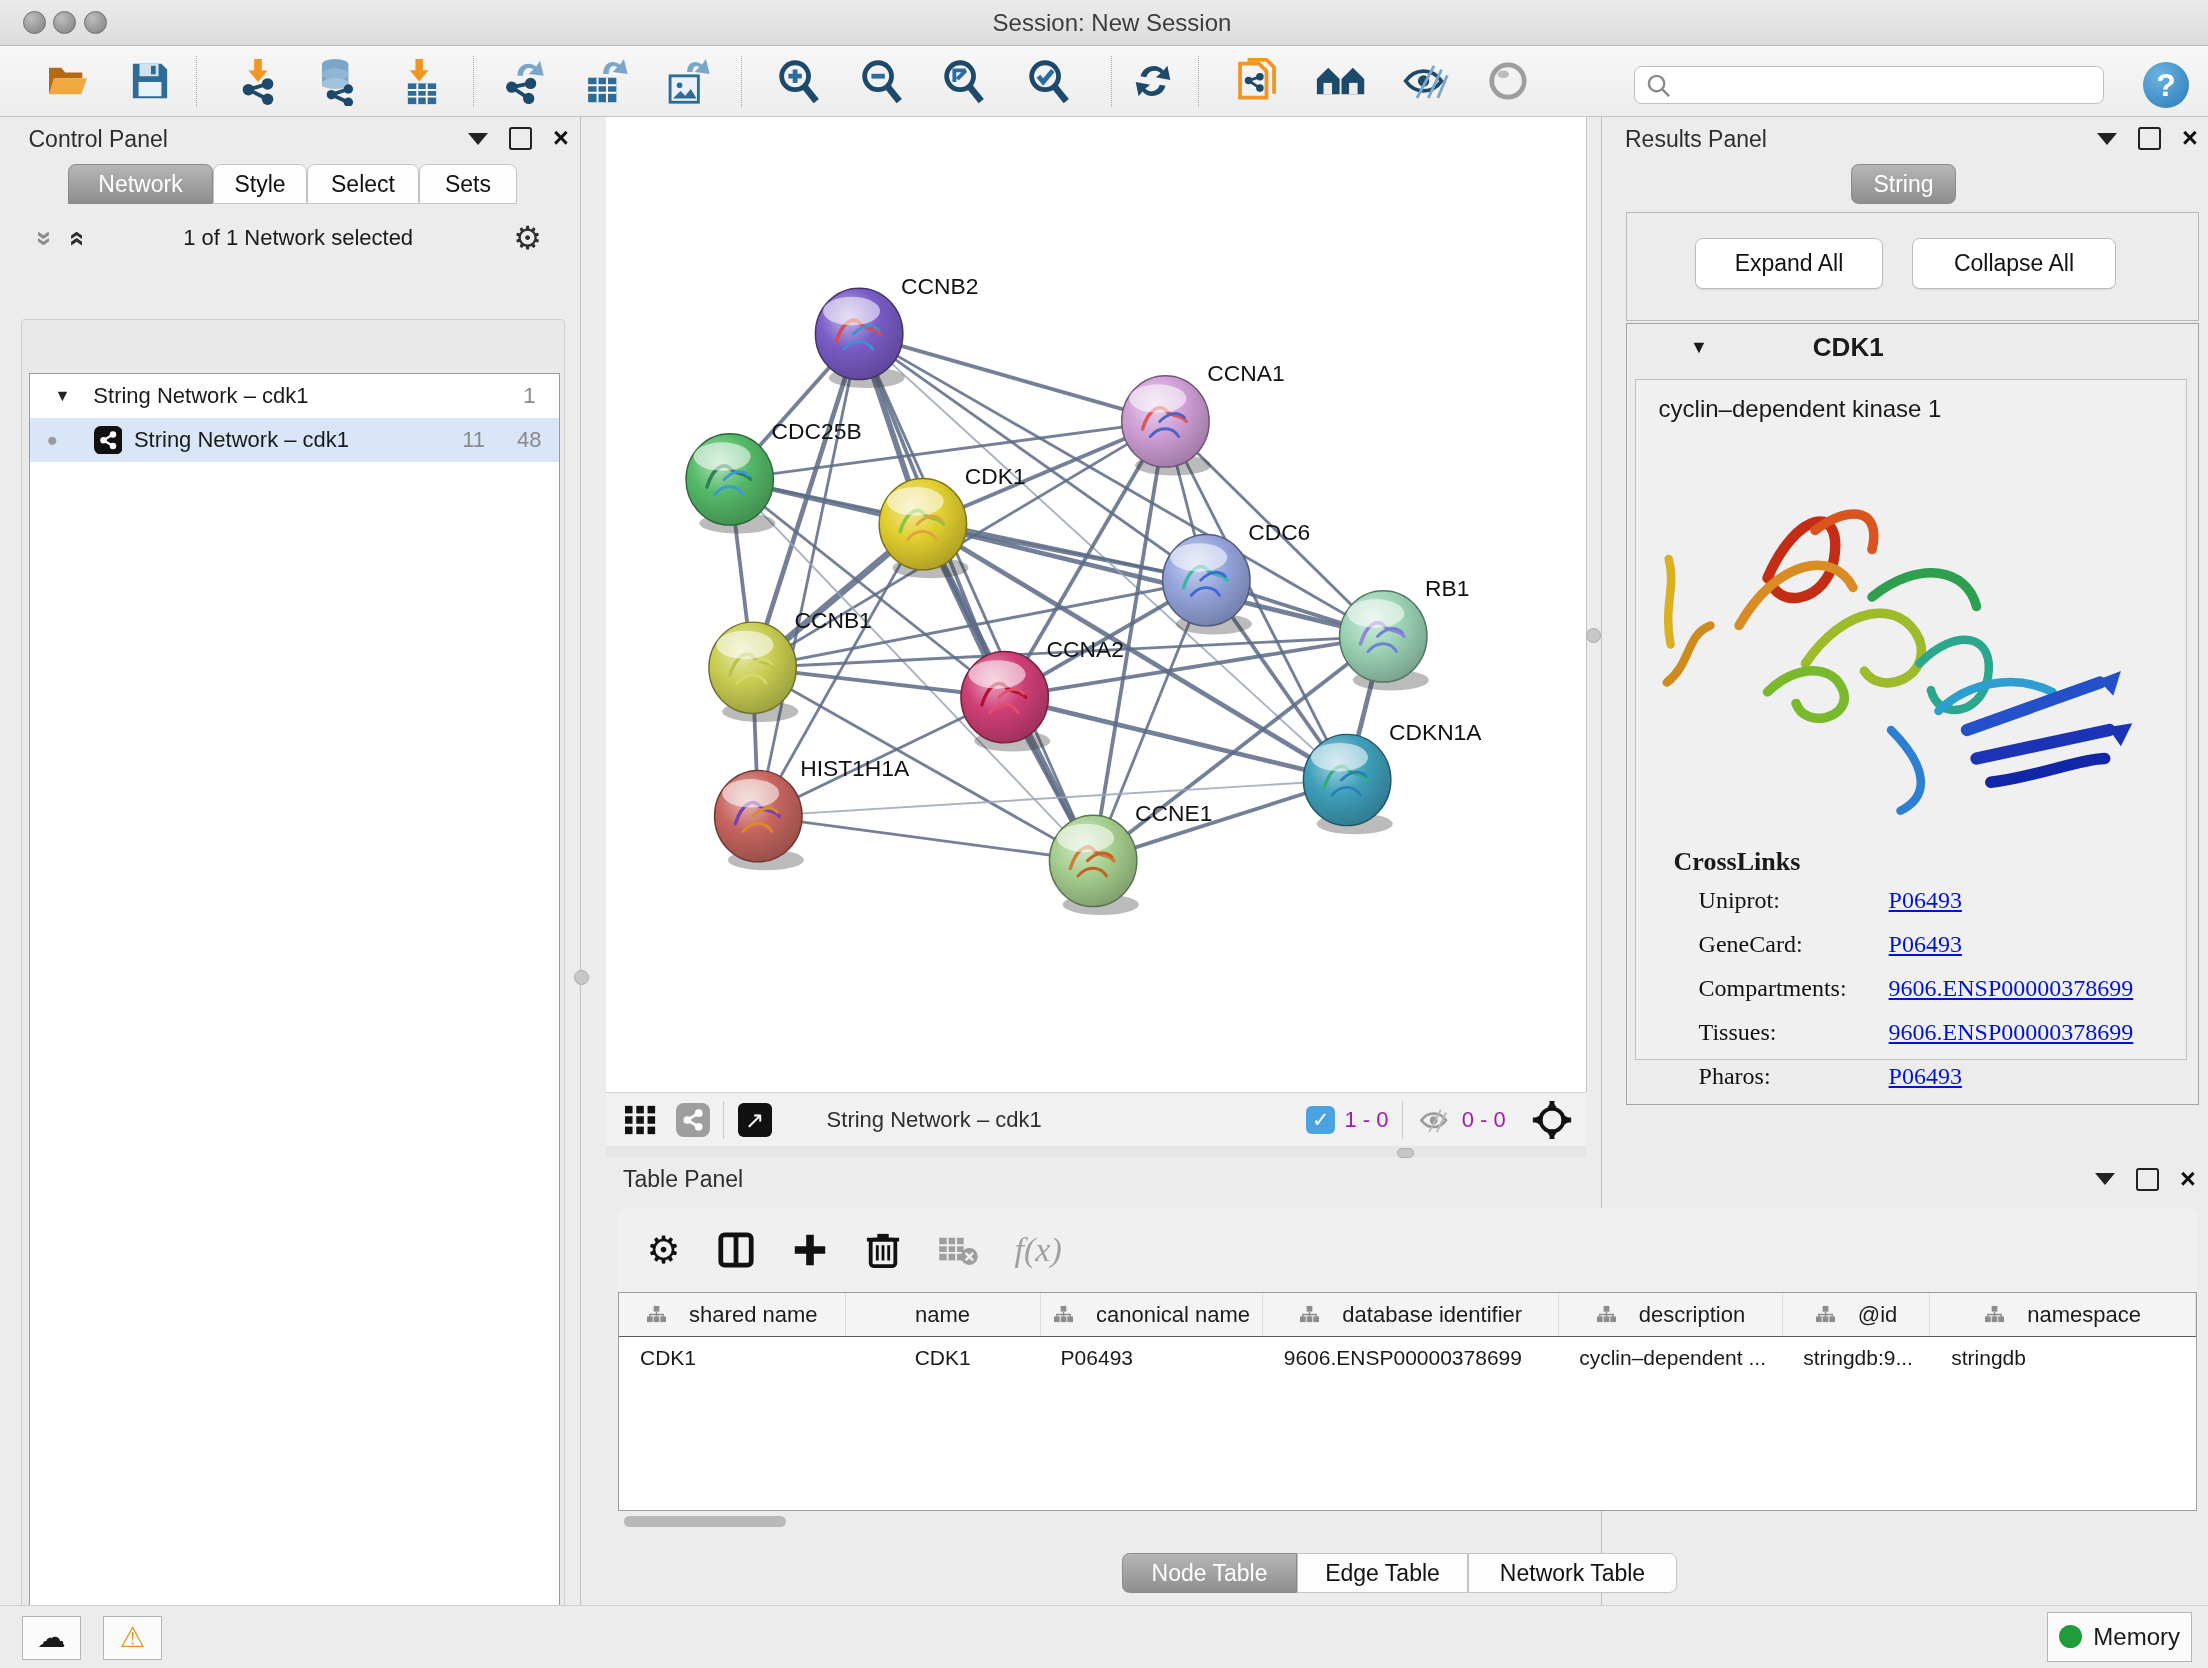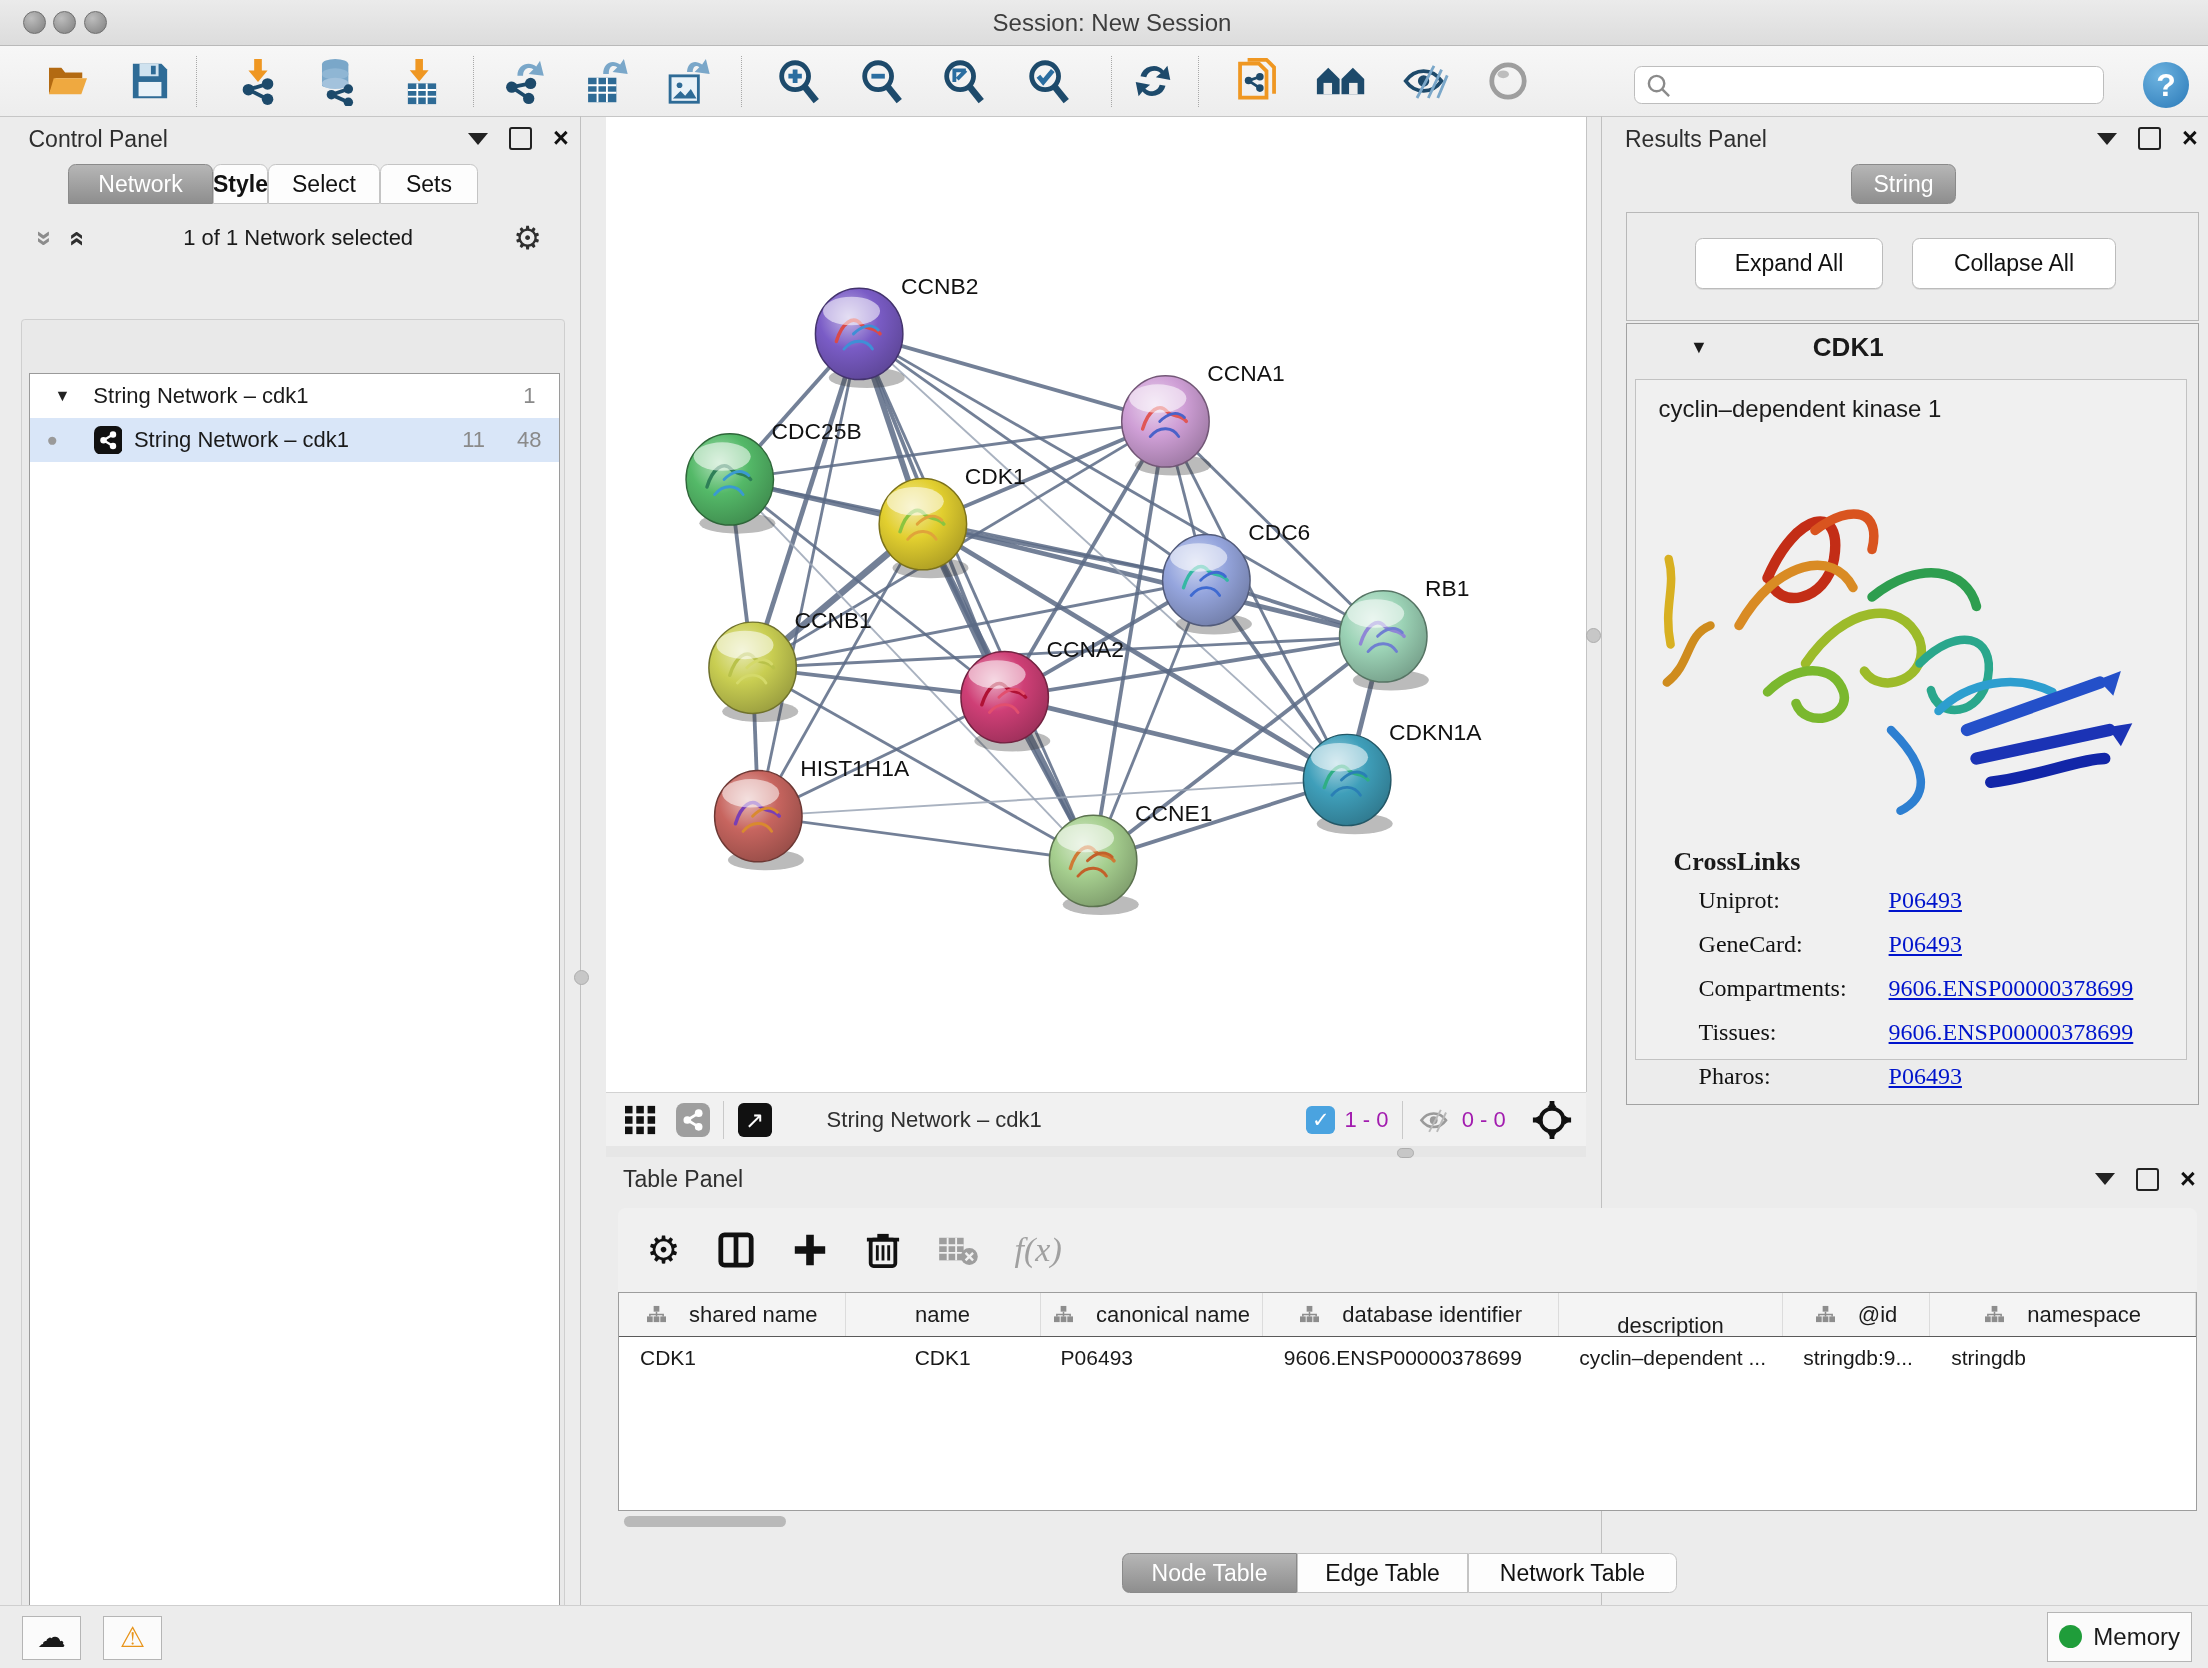--- a/index.html
+++ b/index.html
@@ -248,21 +248,21 @@
 
   <div class="abs" style="left:0;top:116px;width:580px;height:1489px;border-right:1px solid #c0c0c0;">
     <div class="abs phead" style="left:28.5px;top:9.5px;">Control Panel</div>
     <div class="abs pctl" style="left:468px;top:11.4px;">
       <span class="tri"></span>
       <span class="sqr"></span>
       <span class="xx">×</span>
     </div>
     <div class="abs" style="left:68px;top:48px;display:flex;">
       <div class="tab sel" style="width:145px;border-radius:7.6px 7.6px 0 0;">Network</div>
-      <div class="tab" style="width:55px;border-radius:7.6px 7.6px 0 0;font-weight:bold;">Style</div>
+      <div class="tab" style="width:94px;border-radius:7.6px 7.6px 0 0;">Style</div>
       <div class="tab" style="width:112px;border-radius:7.6px 7.6px 0 0;">Select</div>
       <div class="tab" style="width:98px;border-radius:7.6px 7.6px 0 0;">Sets</div>
     </div>
     <div class="abs cp-body"></div>
     <div class="abs" style="left:38px;top:103px;width:504px;height:38px;display:flex;align-items:center;">
       <span class="chev" style="transform:rotate(90deg);">»</span>
       <span class="chev" style="transform:rotate(-90deg);color:#2f2f2f;margin-left:13.3px;">»</span>
       <span style="flex:1;text-align:center;font-size:22px;">1 of 1 Network selected</span>
       <span style="font-size:32px;color:#2f2f2f;">⚙</span>
     </div>
@@ -655,21 +655,21 @@
         <div class="th" style="width: 317px;">
           <svg width="21" height="19" viewBox="0 0 22 20">
             <rect x="8" y="1" width="6" height="6" fill="#8d8d8d"></rect>
             <rect x="1" y="12" width="6" height="6" fill="#8d8d8d"></rect>
             <rect x="8" y="12" width="6" height="6" fill="#8d8d8d"></rect>
             <rect x="15" y="12" width="6" height="6" fill="#8d8d8d"></rect>
             <path d="M11 7 v3 M4 12 v-2 h14 v2 M11 10 v2" stroke="#8d8d8d" stroke-width="1.6" fill="none"></path>
           </svg>
           <span>database identifier</span>
         </div>
-        <div class="th" style="width: 240px; flex-direction: column;">
+        <div class="th" style="width: 240px;">
           <svg width="21" height="19" viewBox="0 0 22 20">
             <rect x="8" y="1" width="6" height="6" fill="#8d8d8d"></rect>
             <rect x="1" y="12" width="6" height="6" fill="#8d8d8d"></rect>
             <rect x="8" y="12" width="6" height="6" fill="#8d8d8d"></rect>
             <rect x="15" y="12" width="6" height="6" fill="#8d8d8d"></rect>
             <path d="M11 7 v3 M4 12 v-2 h14 v2 M11 10 v2" stroke="#8d8d8d" stroke-width="1.6" fill="none"></path>
           </svg>
           <span>description</span>
         </div>
         <div class="th" style="width: 158px;">

